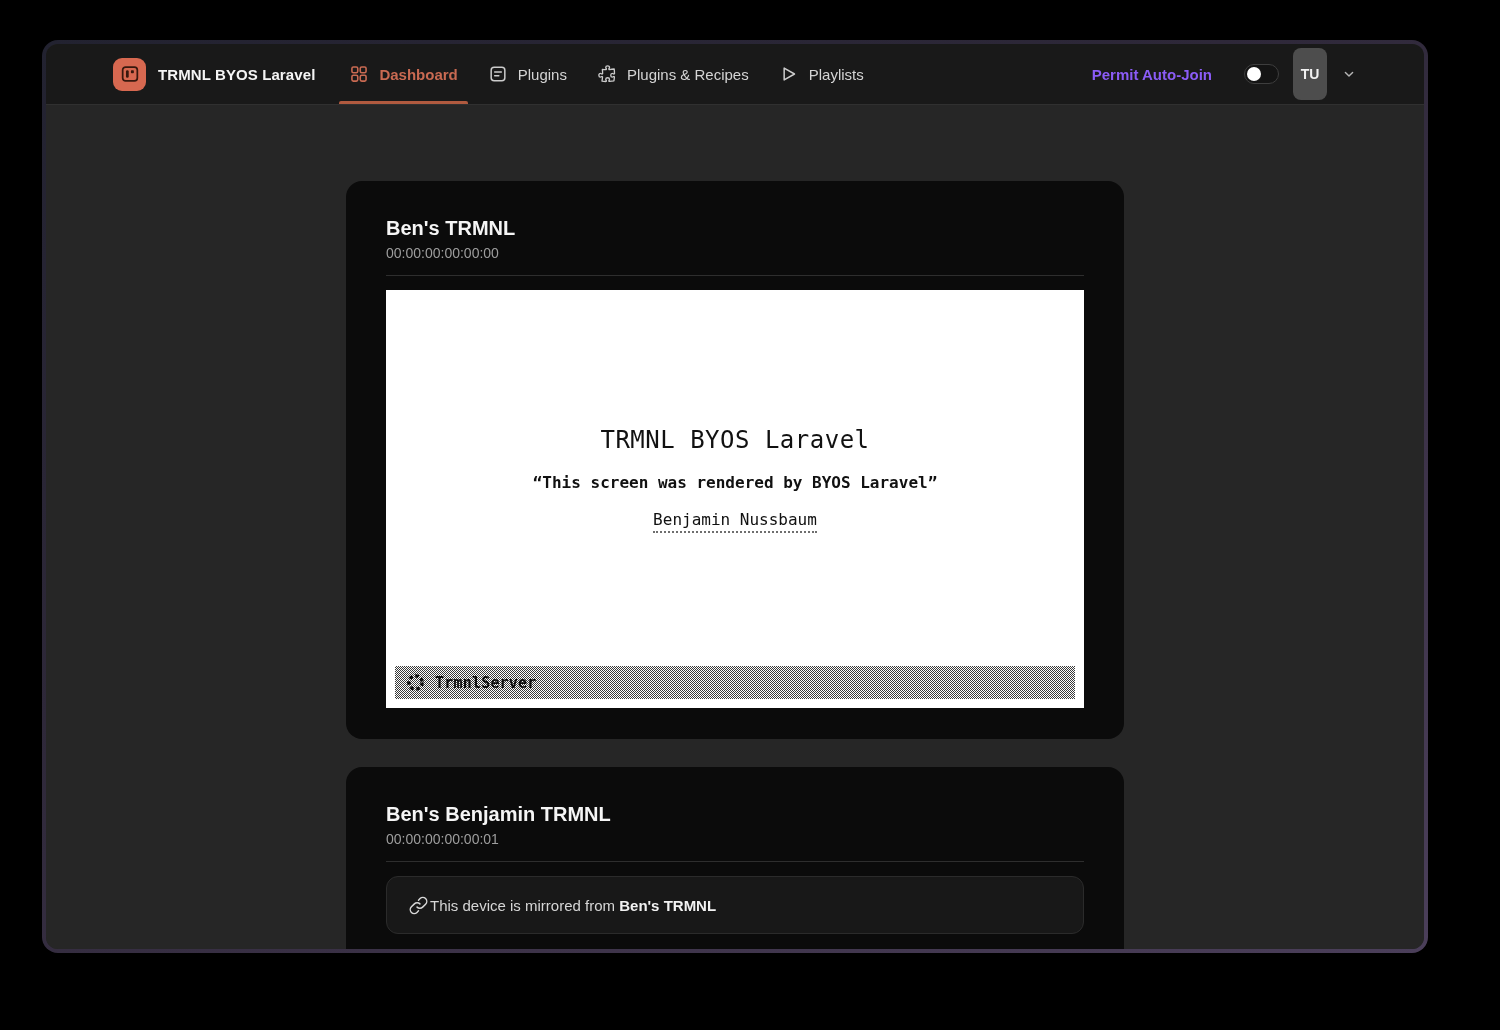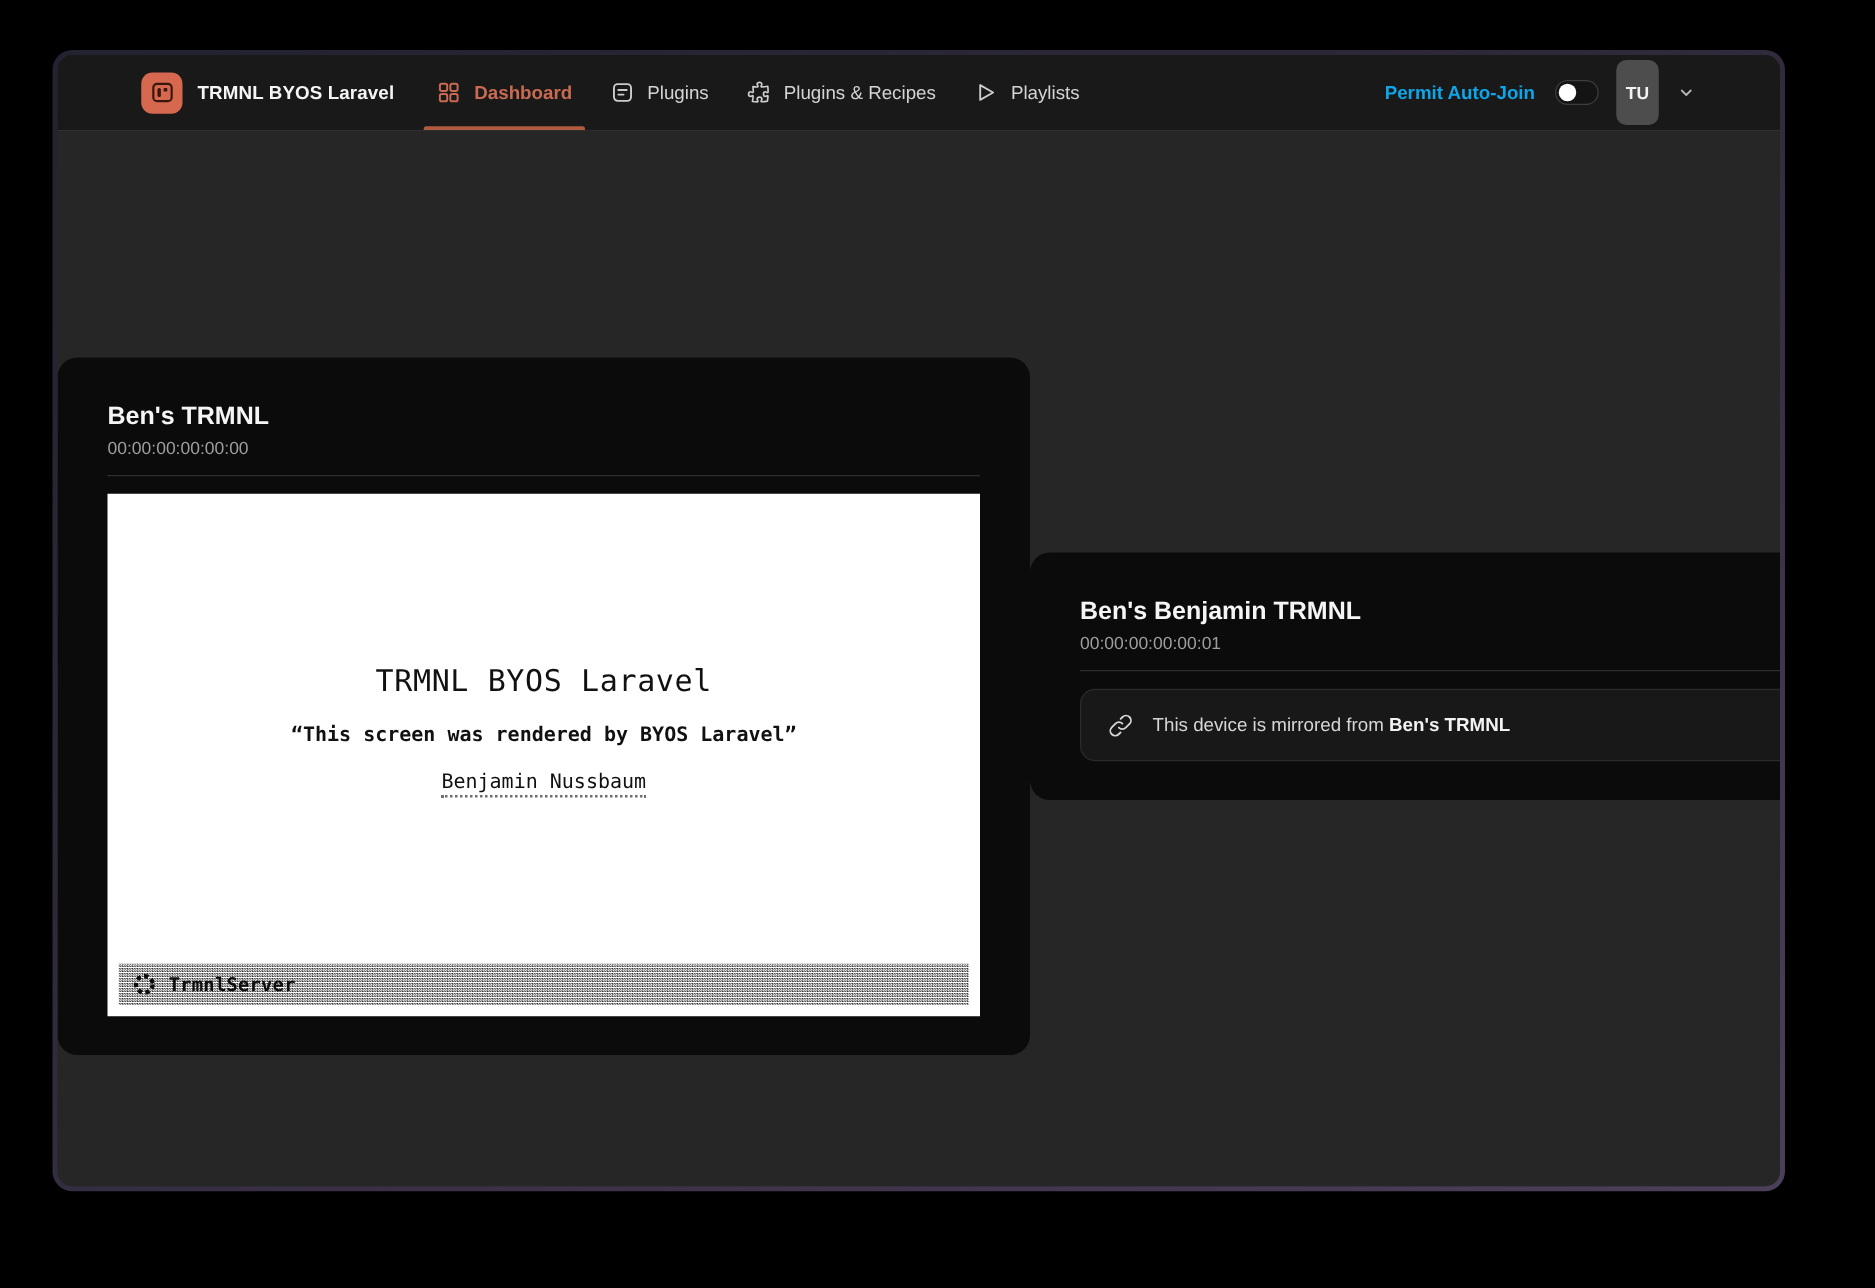--- a/index.html
+++ b/index.html
@@ -42,21 +42,21 @@
     color: #d4d4d4; font-size: 15px; font-weight: 500; cursor: pointer;
   }
   .nav-item .nico { display: flex; }
   .nav-item.active { color: #c96a52; font-weight: 600; align-items: center; }
   .nav-item.active::after {
     content: ""; position: absolute; left: -10px; right: -10px; bottom: 0;
     height: 3px; background: #b05a3f; border-radius: 2px 2px 0 0;
   }
 
   .nav-right { margin-left: auto; display: flex; align-items: center; gap: 14px; }
-  .paj-label { color: #0ea5e9; font-size: 15px; font-weight: 600; margin-right: 2px; text-align: center; }
+  .paj-label { color: #8b5cf6; font-size: 15px; font-weight: 600; margin-right: 18px; text-align: center; }
   .toggle {
     width: 35px; height: 20px; border-radius: 11px;
     background: #141414; border: 1.5px solid #3e3e3e;
     position: relative; cursor: pointer;
   }
   .toggle .knob {
     position: absolute; left: 2px; top: 1.5px;
     width: 14px; height: 14px; border-radius: 50%;
     background: #fff;
   }
@@ -65,21 +65,21 @@
     background: #4d4d4d;
     color: #f2f2f2; font-size: 14px; font-weight: 600;
     display: flex; align-items: center; justify-content: center;
     cursor: pointer;
   }
   .chev { display: flex; cursor: pointer; }
 
   
   .content {
     flex: 1 1 auto; overflow: hidden;
-    display: flex; flex-direction: row; align-items: center;
+    display: flex; flex-direction: column; align-items: center;
     background: #262626;
   }
   .device-card {
     width: 778px; background: #0b0b0b; border-radius: 16px;
     padding: 36px 40px 31px;
     flex: 0 0 auto;
   }
   .device-card.first { margin-top: 76px; }
   .device-card.second { margin-top: 28px; }
   .device-name { color: #f5f5f5; font-size: 20px; font-weight: 600; }
@@ -104,21 +104,21 @@
     display: flex; align-items: center; gap: 10px; padding: 0 11px;
   }
   .screen-statusbar .status-label { font-size: 15px; font-weight: 700; color: #0d0d0d;
     background: transparent; letter-spacing: .2px; }
   .spinner-wrap { display: flex; }
 
   
   .mirror-panel {
     margin-top: 14px; width: 698px; height: 58px;
     background: #181818; border: 1px solid #2b2b2b; border-radius: 12px;
-    display: flex; align-items: center; gap: 14px; padding: 0 20px;
+    display: flex; align-items: center; padding: 0 20px;
   }
   .mirror-text { color: #d6d6d6; font-size: 15px; }
   .mirror-text b { color: #f2f2f2; font-weight: 700; }
 </style>
 </head>
 <body>
 
 <div class="window-frame">
   <div class="window">
 

